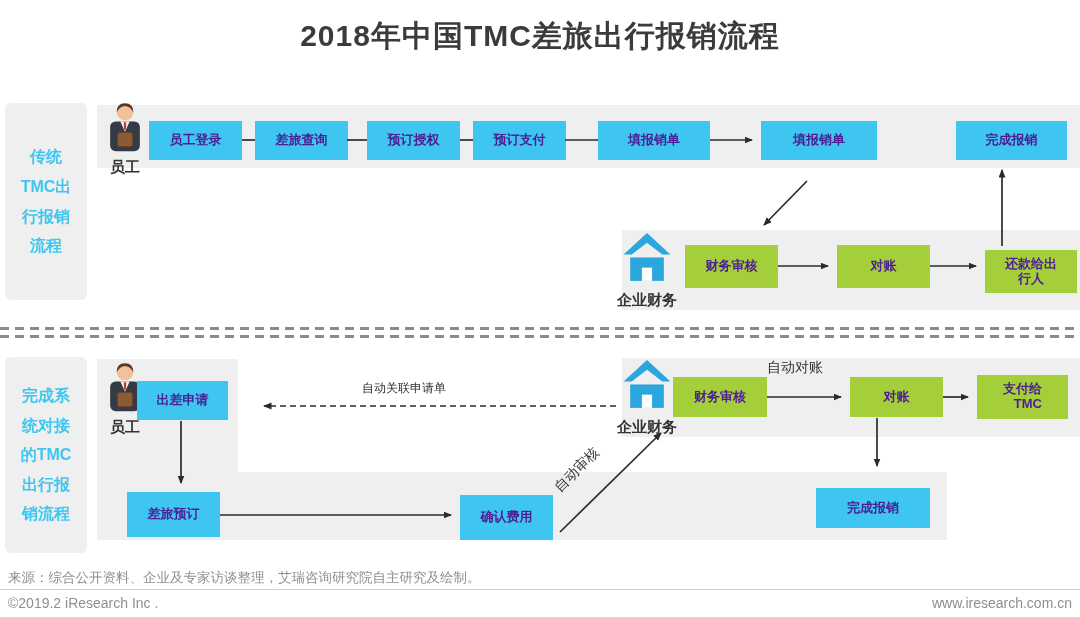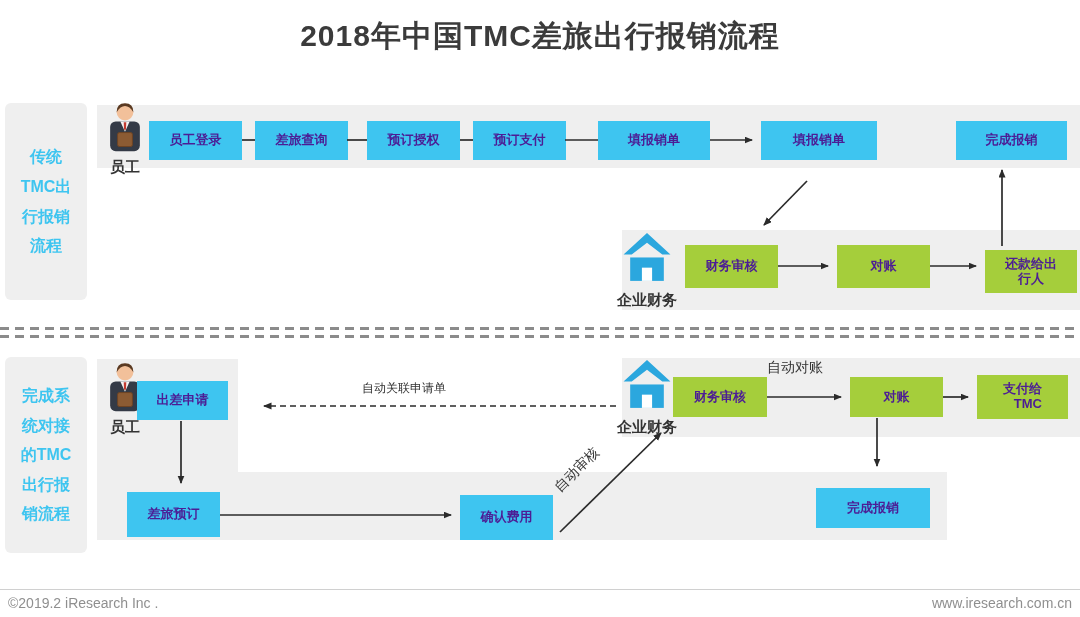--- a/index.html
+++ b/index.html
@@ -167,17 +167,18 @@
       <line x1="220" y1="515" x2="451" y2="515" marker-end="url(#ah)"></line>
       <line x1="560" y1="532" x2="661" y2="433" marker-end="url(#ah)"></line>
       <line x1="767" y1="397" x2="841" y2="397" marker-end="url(#ah)"></line>
       <line x1="943" y1="397" x2="968" y2="397" marker-end="url(#ah)"></line>
       <line x1="877" y1="418" x2="877" y2="466" marker-end="url(#ah)"></line>
 
       <line x1="616" y1="406" x2="264" y2="406" stroke-dasharray="6 4" marker-end="url(#ah)"></line>
     </g>
   </svg>
 
+  <div class="src">来源：综合公开资料、企业及专家访谈整理，艾瑞咨询研究院自主研究及绘制。</div>
   <div class="footrule"></div>
   <div class="copy">©2019.2 iResearch Inc .</div>
   <div class="url">www.iresearch.com.cn</div>
 
 </div>
 
 </body></html>

